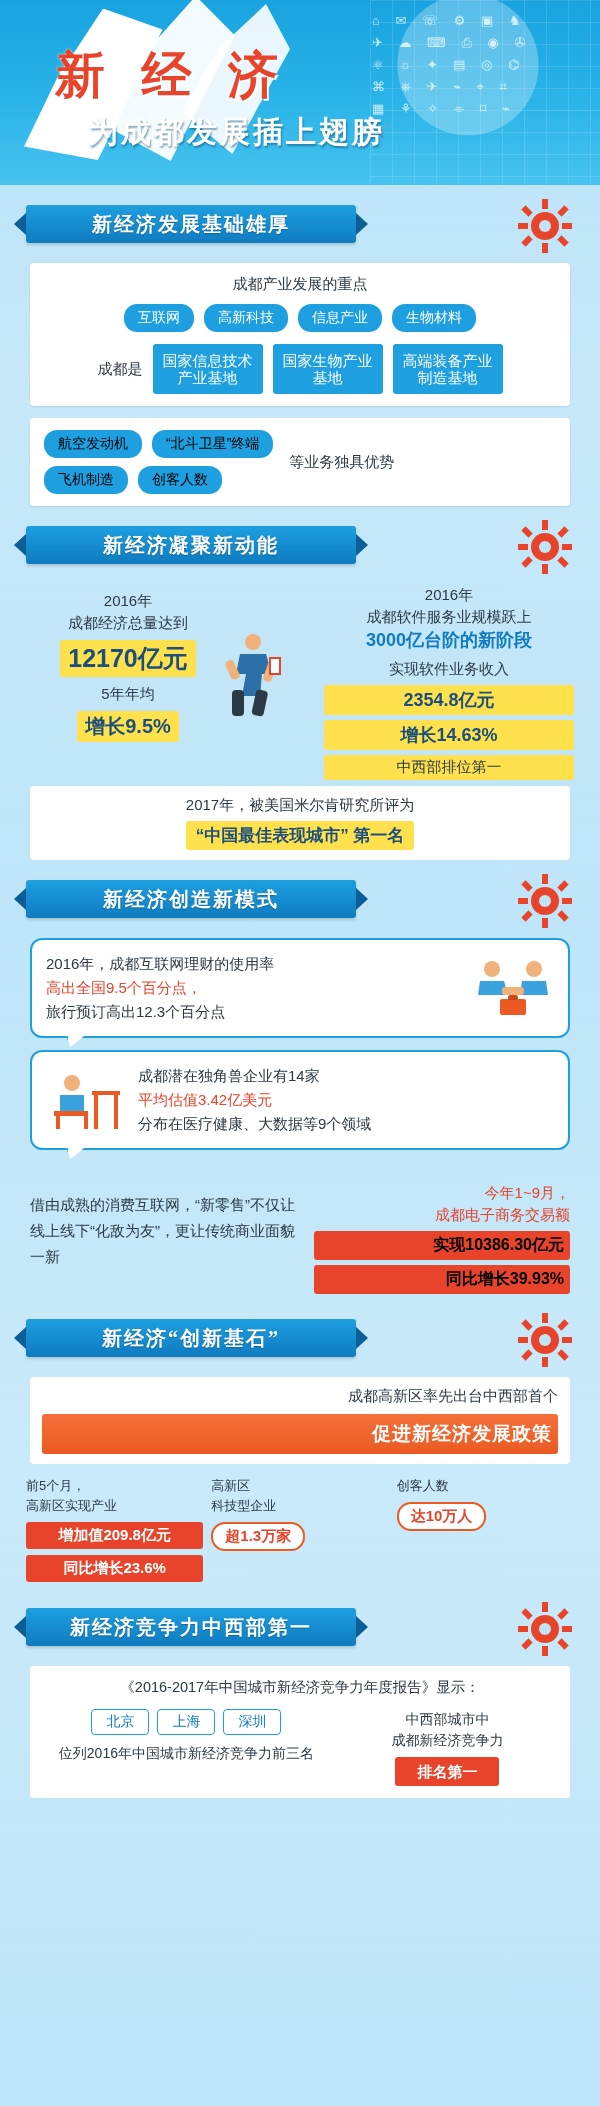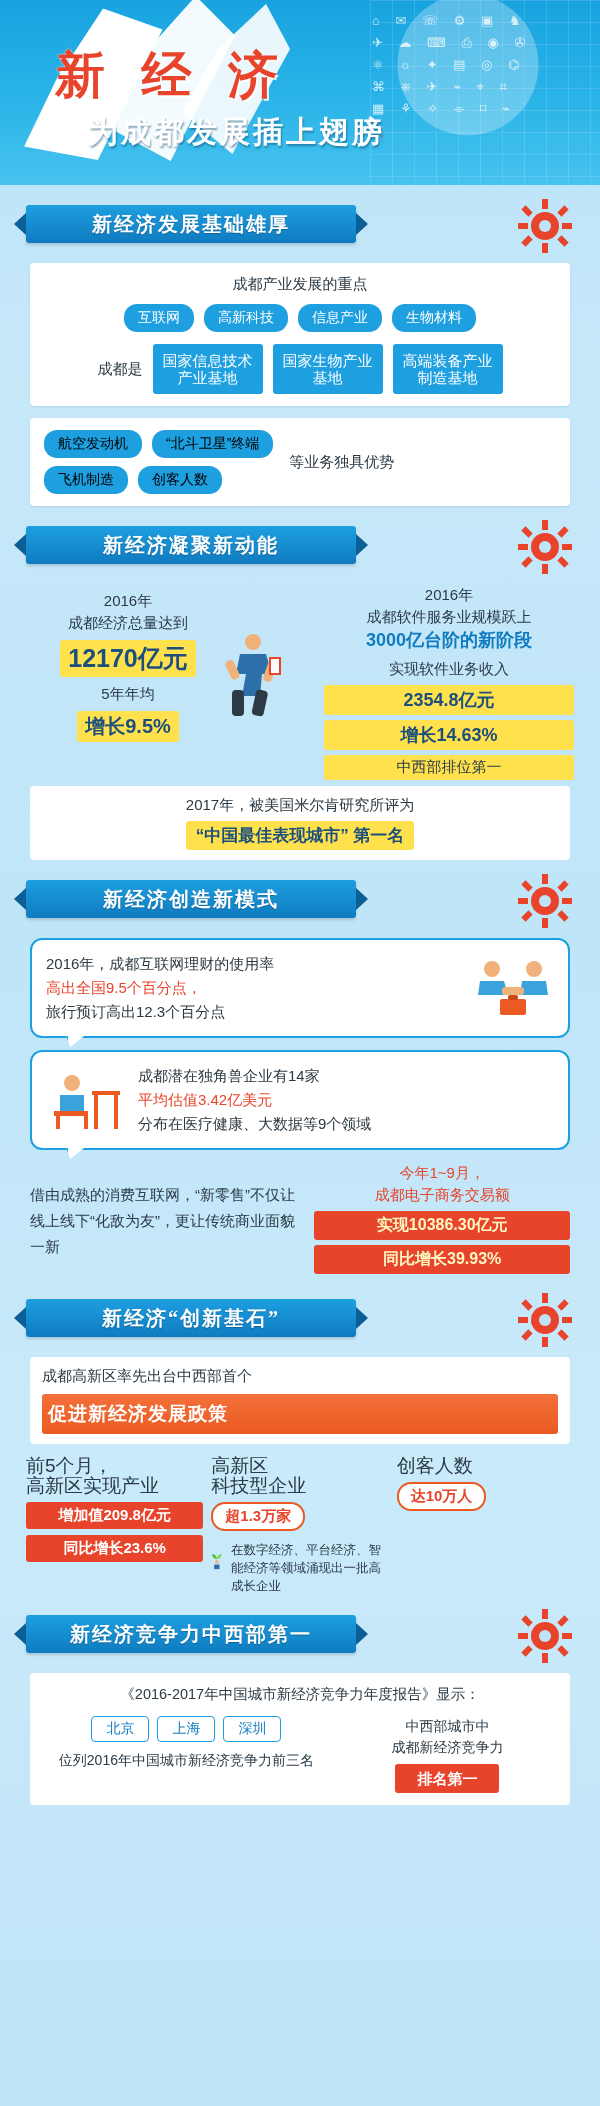--- a/index.html
+++ b/index.html
@@ -175,38 +175,38 @@
   }
   .bubble .txt { flex:1; font-size: 15px; line-height: 24px; color:#2b3a45; }
   .bubble .art { width: 82px; height: 62px; flex: none; }
   .tail {
     position:absolute; left: 34px; bottom:-11px; width: 18px; height: 11px;
     background:#fff; clip-path: polygon(0 0, 100% 0, 25% 100%);
     border-left: 2px solid #1d9fe0;
   }
   .s3-split { display:flex; margin: 2px 30px 14px; gap: 16px; align-items:center; }
   .s3-split .left { flex: 1.05; font-size:15px; line-height: 26px; color:#2b3a45; }
-  .s3-split .right { flex: 1; text-align:center; }
+  .s3-split .right { flex: 1; text-align:right;margin-top:20px; }
   .r-red { color:#e8442c; font-size:15px; line-height:22px; }
   .r-bar {
-    display:block; background:#e8442c; color:#fef9c3; font-weight:bold;
-    font-size:16px; padding:4px 18px; border-radius:3px; margin:5px 0;
-  }
-
-  
-  .policy { margin: 0 30px 12px; background:#fff; border-radius:4px; padding:10px 12px; text-align:left; }
+    display:block; background:#e8442c; color:#000000; font-weight:bold;
+    font-size:16px; padding:4px 6px; border-radius:3px; margin:5px 0;
+  }
+
+  
+  .policy { margin: 0 30px 12px; background:#fff; border-radius:4px; padding:10px 12px; text-align:right; }
   .policy .l1 { font-size:15px; color:#2b3a45; }
   .policy .l2 {
     display:block; margin-top:8px; background: linear-gradient(180deg,#f4703a,#ea5a22);
     color:#fff; font-weight:bold; font-size:19px; padding:7px 6px; border-radius:3px;
     letter-spacing:1px;
   }
   .s4grid { display:flex; margin: 0 26px 14px; gap: 8px; }
   .s4col { flex:1; }
-  .s4col .h { font-size:19px; color:#2b3a45; line-height:20px; margin-bottom:6px; }
+  .s4col .h { font-size:13px; color:#2b3a45; line-height:20px; margin-bottom:6px; }
   .red-bar {
     display:block; background:#e8442c; color:#fff; font-weight:bold; font-size:15px;
     padding:4px 6px; border-radius:3px; margin-bottom:6px; text-align:center;
   }
   .orange-out {
     display:inline-block; border:2px solid #ea5a22; color:#e8442c; font-weight:bold;
     font-size:15px; padding:3px 12px; border-radius:14px; background:#fff;
   }
   .s4note { display:flex; gap:8px; align-items:flex-start; margin-top:10px; font-size:12.5px; color:#2b3a45; line-height:18px; }
 
@@ -447,29 +447,20 @@
 
   <div class="s4grid">
     <div class="s4col">
       <div class="h">前5个月，<br>高新区实现产业</div>
       <span class="red-bar">增加值209.8亿元</span>
       <span class="red-bar">同比增长23.6%</span>
     </div>
     <div class="s4col">
       <div class="h">高新区<br>科技型企业</div>
       <span class="orange-out">超1.3万家</span>
-      <div class="s4note">
-        <svg width="26" height="40" viewBox="0 0 26 40">
-          <path d="M13 16c-6 0-10-5-11-11 7-1 11 4 11 11z" fill="#5cba3a"></path>
-          <path d="M13 16c6 0 10-5 11-11-7-1-11 4-11 11z" fill="#7ed957"></path>
-          <circle cx="13" cy="22" r="4" fill="#f0b27a"></circle>
-          <path d="M7 28h12v10H7z" fill="#2d6fa8"></path>
-        </svg>
-        <span>在数字经济、平台经济、智能经济等领域涌现出一批高成长企业</span>
-      </div>
     </div>
     <div class="s4col">
       <div class="h">创客人数</div>
       <span class="orange-out">达10万人</span>
     </div>
   </div>
 
   <div class="sec-head">
     <div class="sec-ribbon">
       <span class="sec-title">新经济竞争力中西部第一</span>

